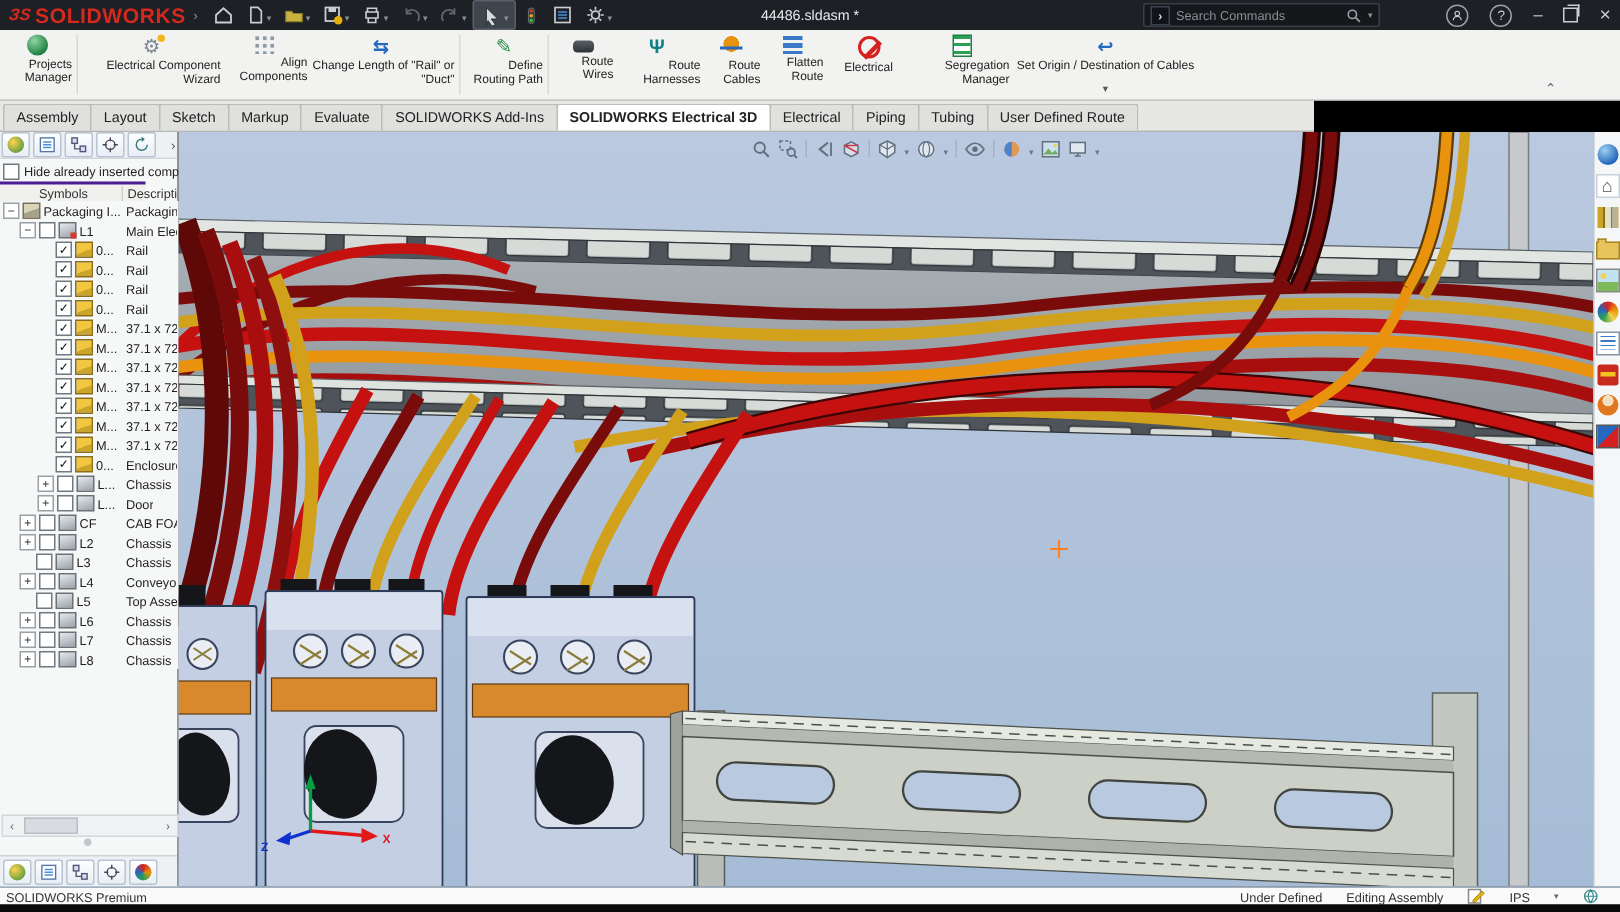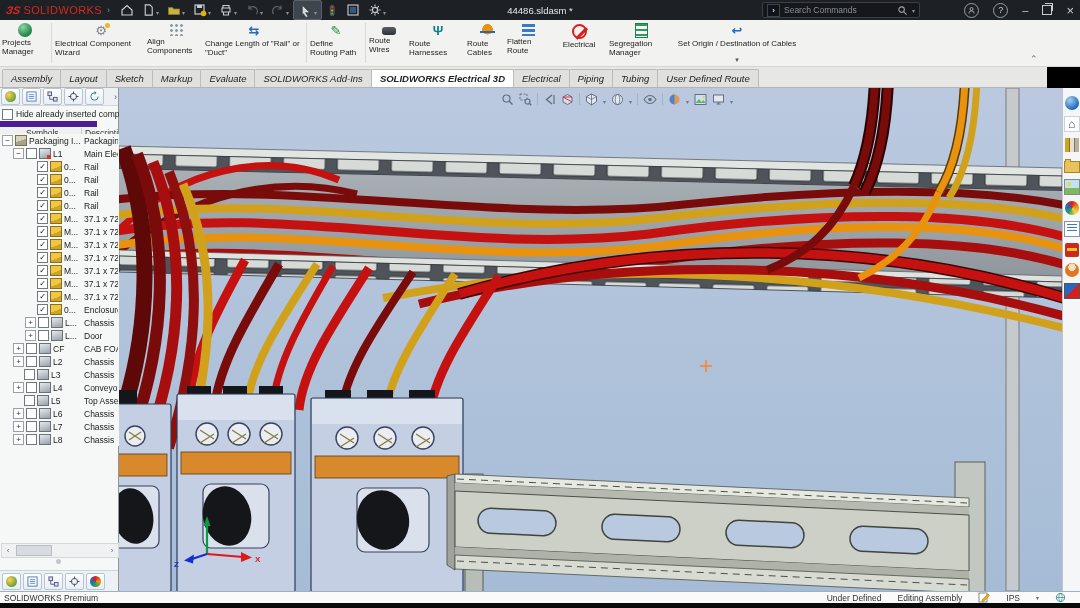--- a/index.html
+++ b/index.html
@@ -4,21 +4,21 @@
 <style>
   html,body{margin:0;padding:0;background:#000;}
   body{width:1080px;height:608px;position:relative;overflow:hidden;
        font-family:"Liberation Sans","DejaVu Sans",sans-serif;-webkit-font-smoothing:antialiased;}
   .abs{position:absolute;}
 
   
   #titlebar{left:0;top:0;width:1080px;height:20px;background:#1d2025;display:flex;align-items:center;color:#c9ced4;}
   .brand{display:flex;align-items:center;gap:3px;padding:0 6px;}
   .brand-glyph{color:#d5281e;font-weight:bold;font-style:italic;font-size:11px;transform:skewX(-8deg);}
-  .brand-text{color:#d5281e;font-weight:normal;font-size:11px;letter-spacing:.4px;}
+  .brand-text{color:#d5281e;font-weight:bold;font-size:14px;letter-spacing:.4px;}
   .brand-arrow{color:#8a9097;font-size:9px;margin-left:2px;}
   .tbtn{display:flex;align-items:center;gap:1px;padding:0 4px;height:18px;}
   .tbtn svg{display:block;}
   .tbtn .drop::before{content:"▾";font-size:6px;color:#8a9097;}
   .selbox{background:#3f454d;border:1px solid #5a606a;border-radius:2px;}
   .doc-title{position:absolute;left:50%;transform:translateX(-50%);font-size:9.5px;color:#e8eaed;white-space:nowrap;}
   .searchbox{position:absolute;right:160px;display:flex;align-items:center;gap:4px;width:148px;height:14px;
              background:#15171b;border:1px solid #3a3f46;border-radius:2px;padding:0 4px;}
   .swblock{width:11px;height:11px;background:#10131a;border:1px solid #3c4450;color:#dfe3e8;font-size:8px;
            display:flex;align-items:center;justify-content:center;}
@@ -31,21 +31,21 @@
   .winbtn{font-size:11px;color:#c9ced4;line-height:1;}
   .winbtn.min::before{content:"–";}
   .winbtn.close::before{content:"×";font-size:13px;}
   .winbtn.rest{width:8px;height:8px;border:1px solid #c9ced4;position:relative;}
   .winbtn.rest::before{content:"";position:absolute;left:2px;top:-3px;width:7px;height:7px;border-top:1px solid #c9ced4;border-right:1px solid #c9ced4;}
 
   
   #ribbon{left:0;top:20px;width:1080px;height:47px;background:#f2f2f0;border-bottom:1px solid #d5d5d2;
           display:flex;align-items:stretch;padding-left:2px;box-sizing:border-box;}
   .rbtn{display:flex;flex-direction:column;align-items:center;justify-content:flex-start;padding-top:3px;box-sizing:border-box;}
-  .rlabel{font-size:8px;line-height:1.15;color:#222;text-align:left;margin-top:1px;}
+  .rlabel{font-size:8px;line-height:1.15;color:#222;text-align:right;margin-top:1px;}
   .rsep{width:1px;background:#d8d8d5;margin:3px 3px;}
   .ricon{width:17px;height:15px;display:block;position:relative;}
   .ricon::before{position:absolute;inset:0;display:flex;align-items:center;justify-content:center;font-size:13px;line-height:15px;}
   .i0{width:14px;height:14px;background:radial-gradient(circle at 35% 30%,#8fd6a0,#1e8044 72%);border-radius:50%;}
   .i1::before{content:"⚙";color:#7d8692;}
   .i1::after{content:"";position:absolute;right:0;top:0;width:5px;height:5px;background:#f2b71e;border-radius:50%;}
   .i2{width:11px;height:13px;background:#fff;border:1px solid #98a;}
   .i2::after{content:"";position:absolute;left:2px;right:2px;top:3px;height:7px;
              background:repeating-linear-gradient(#7aa0c8 0 1px,transparent 1px 3px);}
   .i3{width:14px;height:13px;background:radial-gradient(circle,#8a9aa8 1.3px,transparent 1.5px) 0 0/5px 5px;}
@@ -60,40 +60,40 @@
   .i10{width:13px;height:12px;margin-top:1px;background:repeating-linear-gradient(#3a78c8 0 3px,#f2f2f0 3px 5px);}
   .i11{width:11px;height:11px;margin-top:1px;border:2.5px solid #d62020;border-radius:50%;box-sizing:content-box;}
   .i11::after{content:"";position:absolute;left:0;top:6px;width:15px;height:2.5px;background:#d62020;transform:rotate(-45deg);}
   .i12{width:11px;height:13px;border:1px solid #1e8044;background:repeating-linear-gradient(#2aa055 0 2px,#fff 2px 5px);}
   .i13::before{content:"↩";color:#2468c0;font-weight:bold;}
   .caret::before{content:"▾";font-size:7px;color:#555;}
   .collapse-ch{position:absolute;left:1030px;top:54px;color:#667;font-size:9px;}
   .collapse-ch::before{content:"ᐱ";content:"⌃";}
 
   
-  #tabs{left:0;top:67px;width:1047px;height:21px;background:#e7e7e5;border-bottom:1px solid #b5b5b2;
-        display:flex;align-items:flex-end;padding-left:2px;box-sizing:border-box;font-style:italic;}
+  #tabs{left:0;top:67px;width:876px;height:21px;background:#e7e7e5;border-bottom:1px solid #b5b5b2;
+        display:flex;align-items:flex-end;padding-left:2px;box-sizing:border-box;}
   .tab{font-size:9.5px;color:#222;background:#e0e0de;border:1px solid #bcbcb9;border-bottom:none;
        padding:3px 8px 3px;margin-right:-1px;white-space:nowrap;border-radius:2px 2px 0 0;}
   .tab.active{background:#fff;font-weight:bold;position:relative;}
 
   
   #leftpanel{left:0;top:88px;width:119px;height:503px;background:#f6f7f7;border-right:1px solid #8f969c;box-sizing:border-box;}
   .ptoolbar{position:absolute;left:0;top:0;width:100%;height:18px;display:flex;align-items:center;gap:2px;
             padding:1px 1px;box-sizing:border-box;background:#eef1f4;border-bottom:1px solid #d4d8dc;}
   .ptb{width:17px;height:15px;border:1px solid #b8c4d2;border-radius:2px;background:linear-gradient(#fdfeff,#e8eef6);
        display:flex;align-items:center;justify-content:center;}
   .ovf{font-size:9px;color:#556;margin-left:auto;}
   .ovf::before{content:"›";}
   .cbrow{position:absolute;left:2px;top:20px;width:117px;height:12px;display:flex;align-items:center;gap:3px;
          font-size:8.5px;color:#222;white-space:nowrap;overflow:hidden;}
   .cb{width:9px;height:9px;border:1px solid #707880;background:#fff;flex:0 0 auto;display:inline-flex;
       align-items:center;justify-content:center;font-size:8px;line-height:9px;color:#111;}
   .cb.on::before{content:"✓";}
-  .phead{position:absolute;left:0;top:33px;width:97px;height:13px;background:#f0f0ee;border-top:6px solid #4c1d95;
+  .phead{position:absolute;left:0;top:33px;width:97px;height:13px;background:#f0f0ee;border-top:2px solid #4c1d95;
          border-bottom:1px solid #cfcfcc;font-size:8.5px;color:#333;}
   .phead .hsym{position:absolute;left:26px;top:1px;}
   .phead .hdiv{position:absolute;left:81px;top:1px;bottom:1px;width:1px;background:#cfcfcc;}
   .phead .hdesc{position:absolute;left:85px;top:1px;width:33px;overflow:hidden;white-space:nowrap;}
   #tree{position:absolute;left:0;top:46px;width:119px;height:312px;background:#f6f7f7;overflow:hidden;}
   .trow{height:13px;display:flex;align-items:center;gap:2px;font-size:8.5px;color:#222;position:relative;white-space:nowrap;}
   .l0{padding-left:2px;}.l1{padding-left:13px;}.l2{padding-left:25px;}.l2c{padding-left:37px;}
   .exp{width:9px;height:9px;border:1px solid #9aa0a6;background:#fff;flex:0 0 auto;display:inline-flex;
        align-items:center;justify-content:center;font-size:8px;line-height:8px;color:#333;}
   .exp.minus::before{content:"−";}

